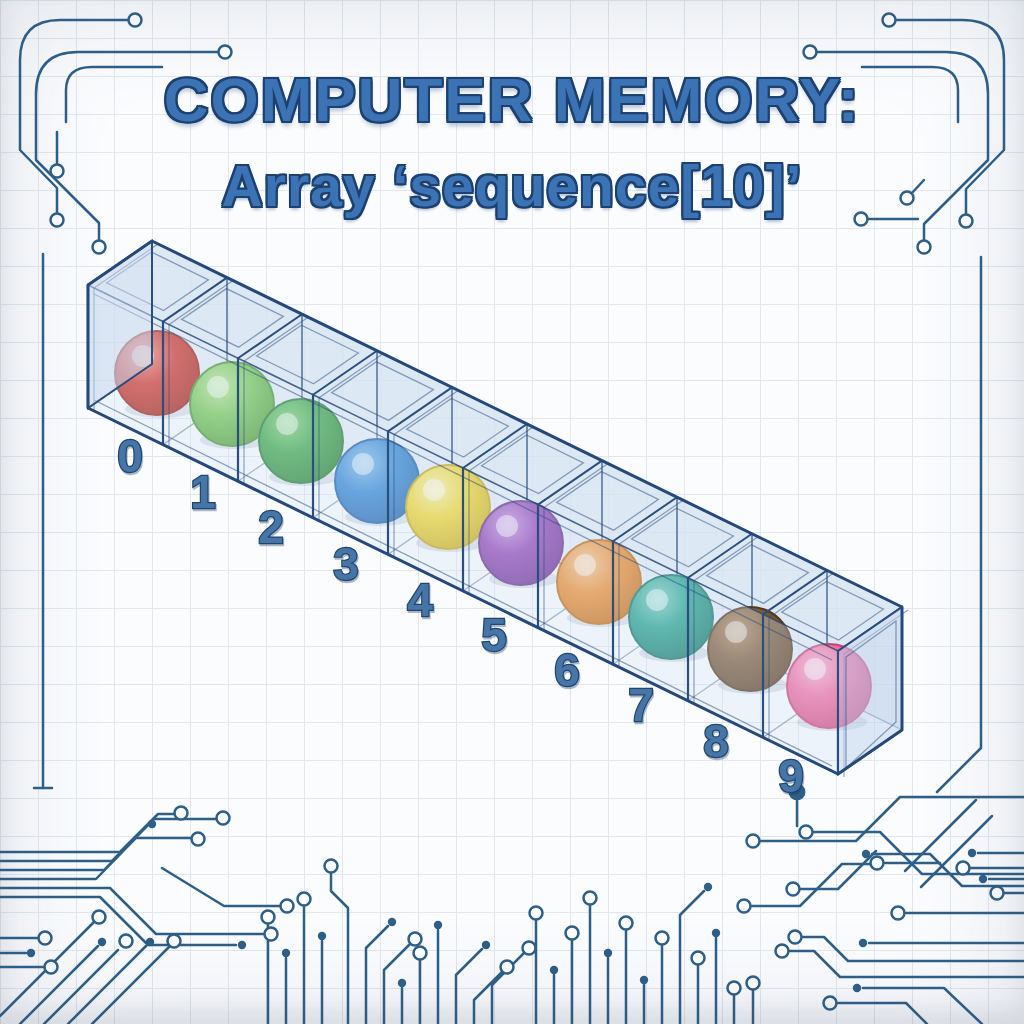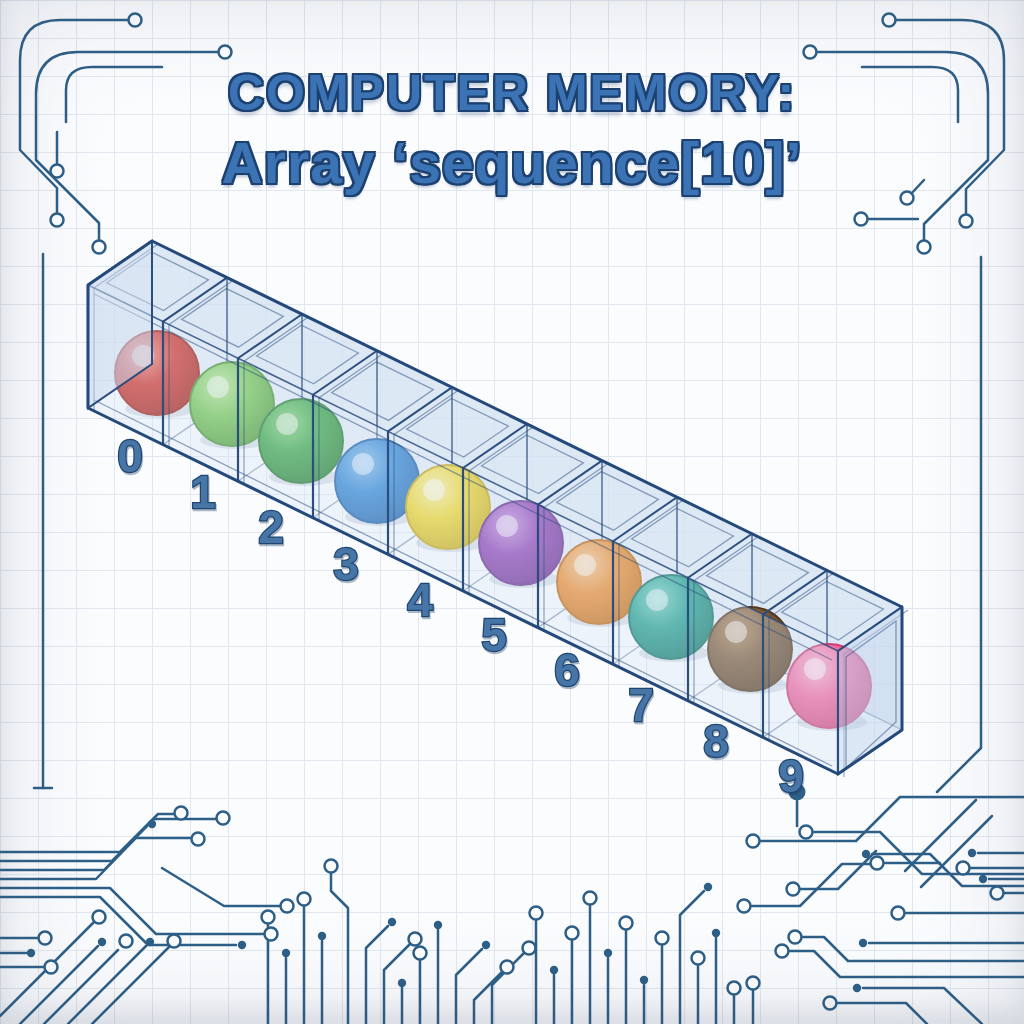--- a/index.html
+++ b/index.html
@@ -15,28 +15,28 @@
   .stage::after{
     content:"";position:absolute;inset:0;pointer-events:none;
     box-shadow:inset 0 0 110px rgba(70,90,120,0.16), inset 0 -14px 22px rgba(60,70,90,0.10);
   }
   #scene{position:absolute;left:0;top:0;}
   .title{
     position:absolute;top:64px;left:0;width:100%;text-align:center;z-index:2;
     pointer-events:none;
   }
   .t1{
-    font-size:50px;font-weight:700;letter-spacing:2px;color:#3b73b4;
+    font-size:62px;font-weight:700;letter-spacing:2px;color:#3b73b4;
     text-shadow:
       -2px -2px 0 #1c4170, 2px -2px 0 #1c4170, -2px 2px 0 #1c4170, 2px 2px 0 #1c4170,
       0 -2px 0 #1c4170, 0 2px 0 #1c4170, -2px 0 0 #1c4170, 2px 0 0 #1c4170,
       0 5px 4px rgba(28,65,112,0.30);
   }
   .t2{
-    margin-top:8px;font-size:57px;font-weight:700;letter-spacing:1px;color:#3b73b4;
+    margin-top:18px;font-size:57px;font-weight:700;letter-spacing:1px;color:#3b73b4;
     text-shadow:
       -2px -2px 0 #1c4170, 2px -2px 0 #1c4170, -2px 2px 0 #1c4170, 2px 2px 0 #1c4170,
       0 -2px 0 #1c4170, 0 2px 0 #1c4170, -2px 0 0 #1c4170, 2px 0 0 #1c4170,
       0 4px 3px rgba(28,65,112,0.30);
   }
 </style>
 </head>
 <body>
 
 <div class="stage">

